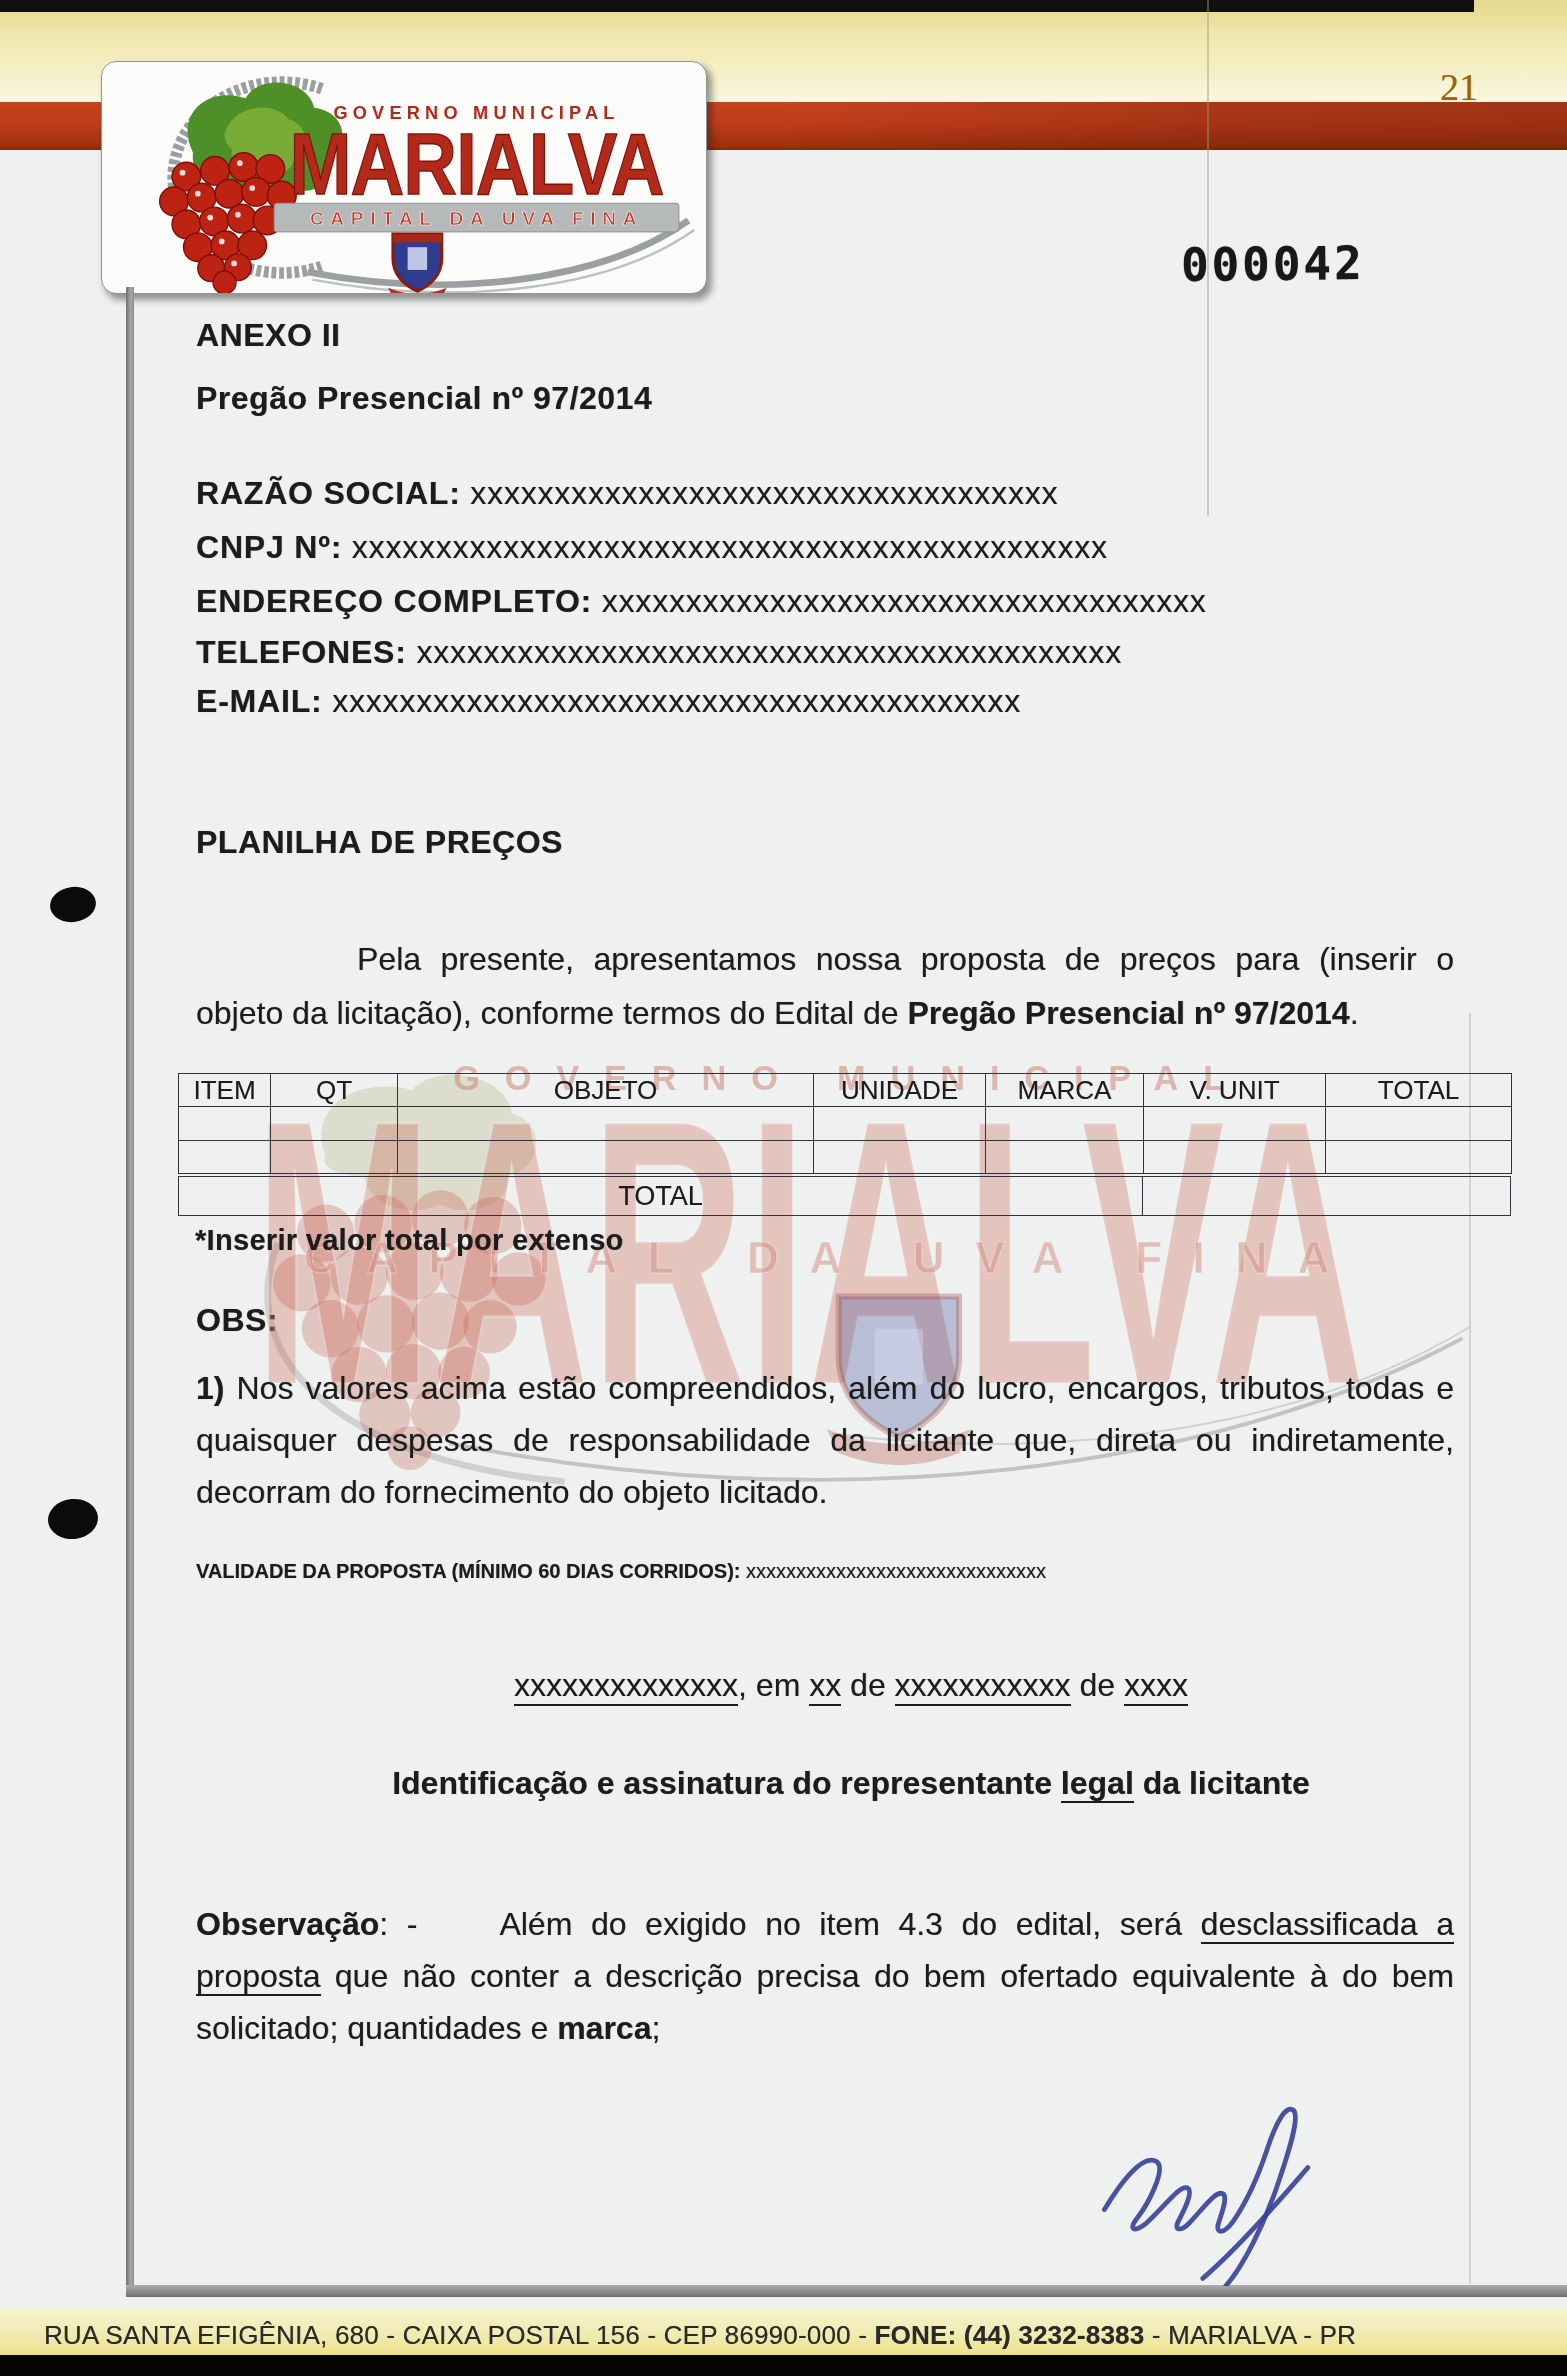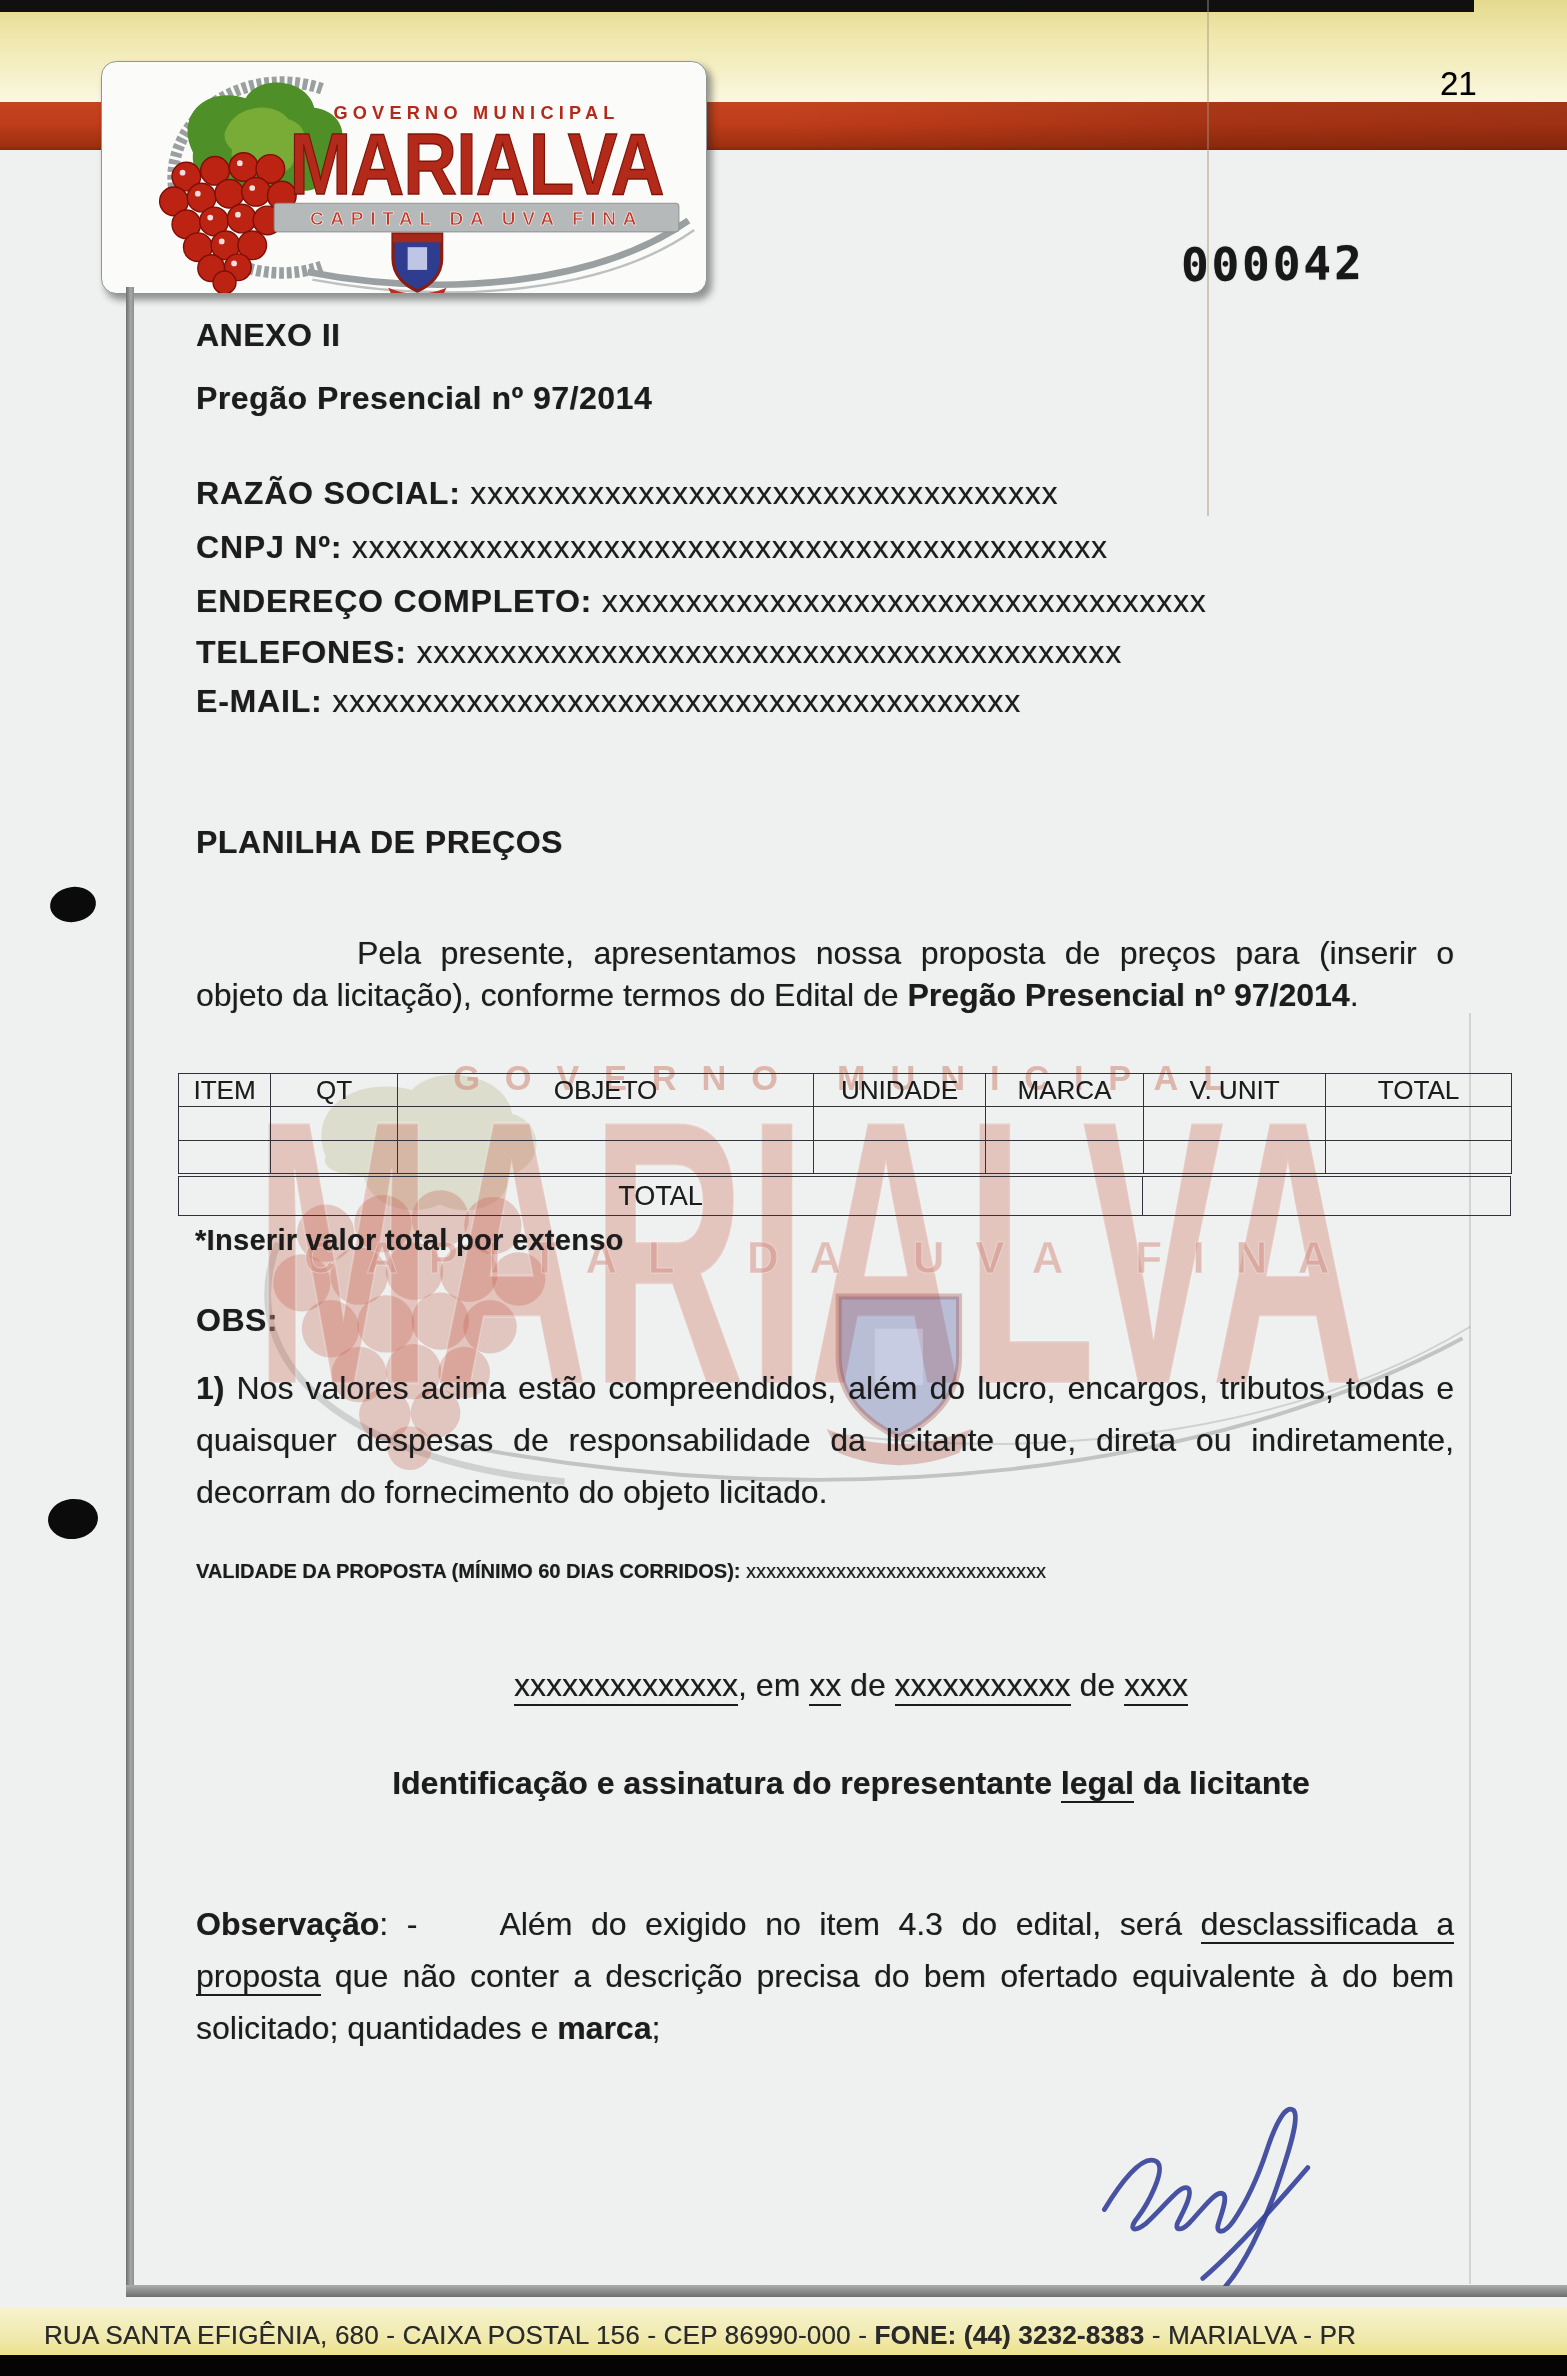--- a/index.html
+++ b/index.html
@@ -10,21 +10,21 @@
   }
   
   .top-band{position:absolute;left:0;top:0;width:1568px;height:102px;
     background:linear-gradient(180deg,#e4d98e 0%,#efe7ac 35%,#f7f2cf 80%,#fbf8e2 100%);}
   .top-black-strip{position:absolute;left:0;top:0;width:1474px;height:12.4px;background:#101010;}
   .red-stripe{position:absolute;left:0;top:102px;width:1568px;height:48px;
     background:linear-gradient(180deg,#c4451f 0%,#c03c1a 45%,#9e3010 92%,#872708 100%);}
   .red-stripe-shade{position:absolute;left:0;top:102px;width:1568px;height:48px;
     background:linear-gradient(90deg,rgba(0,0,0,0) 50%,rgba(70,15,0,0.22) 78%,rgba(70,15,0,0.28) 100%);}
   .page-number{position:absolute;left:1440px;top:65px;
-    font-family:Liberation Sans, sans-serif;font-size:33px;color:#000000;}
+    font-family:Liberation Serif, serif;font-size:38px;color:#a16207;}
   .stamp{position:absolute;left:1181px;top:237px;
     font-family:"DejaVu Sans Mono",monospace;font-size:46px;font-weight:bold;
     letter-spacing:2.9px;color:#181818;transform:rotate(-0.6deg);
     text-shadow:0 0 1px rgba(0,0,0,.6);}
   
   .left-rule{position:absolute;left:126px;top:287px;width:7.6px;height:2002px;
     background:linear-gradient(90deg,#6f6f6f,#a7a7a7 60%,#8c8c8c);}
   .bottom-rule{position:absolute;left:126px;top:2285px;width:1441px;height:11.5px;
     background:linear-gradient(180deg,#adadad,#6e6e6e);}
   .fold-a{position:absolute;left:1207px;top:0;width:1.9px;height:516px;background:rgba(165,150,120,0.45);}
@@ -40,21 +40,21 @@
   .watermark{position:absolute;left:163px;top:1023px;width:1338px;height:535px;z-index:1;pointer-events:none;}
   
   .t{position:absolute;white-space:nowrap;text-shadow:0.3px 0.3px 0.7px rgba(25,25,25,0.45);}
   .b{font-weight:bold;}
   .h1{left:196px;font-size:32px;font-weight:bold;letter-spacing:0.5px;}
   .field{left:196px;font-size:32px;letter-spacing:0.8px;}
   .field .lbl{font-weight:bold;}
   .para{position:absolute;left:196px;width:1258px;text-align:justify;
     font-size:32px;line-height:52px;white-space:normal;
     text-shadow:0.3px 0.3px 0.7px rgba(25,25,25,0.45);z-index:2;}
-  .intro{top:900px;line-height:42px;text-indent:161px;}
+  .intro{top:900px;line-height:54px;text-indent:161px;}
   .validade{left:196px;top:1560px;font-size:20px;}
   .center-line{position:absolute;left:196px;top:1667px;width:1310px;text-align:center;
     font-size:32px;text-shadow:0.3px 0.3px 0.7px rgba(25,25,25,0.45);}
   .ident{position:absolute;left:196px;top:1765px;width:1310px;text-align:center;
     font-size:32px;font-weight:bold;text-shadow:0.3px 0.3px 0.7px rgba(25,25,25,0.45);}
   .ul3{border-bottom:2.9px solid #1c1c1c;padding-bottom:1px;}
   .ul2{border-bottom:2.9px solid #1c1c1c;padding-bottom:0px;}
   .tab-gap{display:inline-block;width:82px;}
   
   .doc-table{position:absolute;border-collapse:collapse;table-layout:fixed;z-index:2;background:transparent;}

